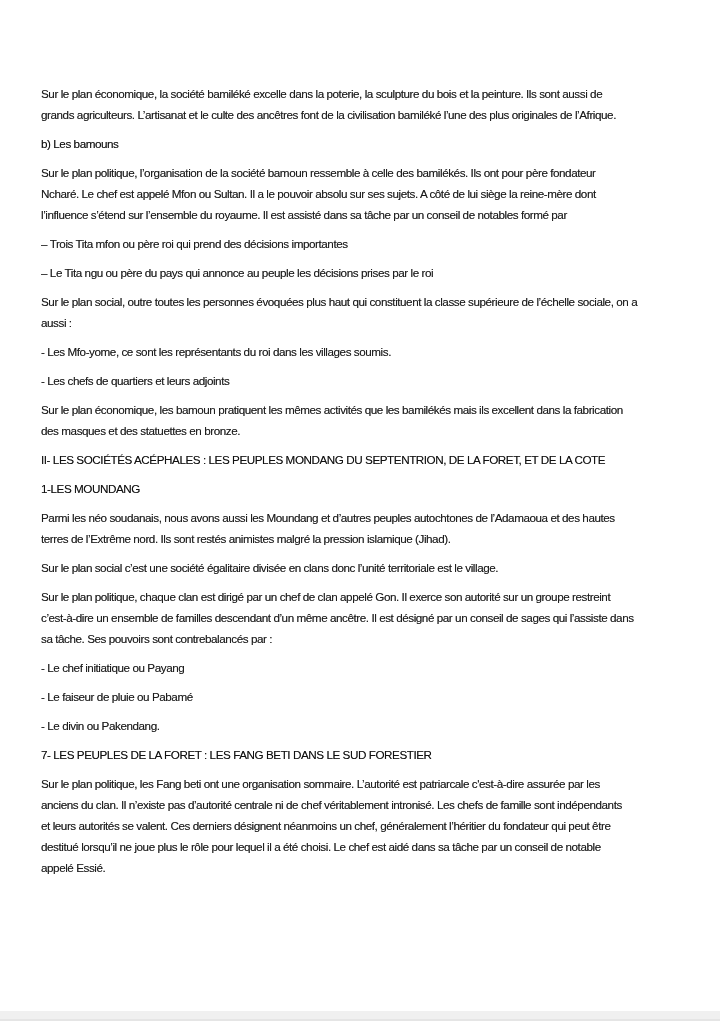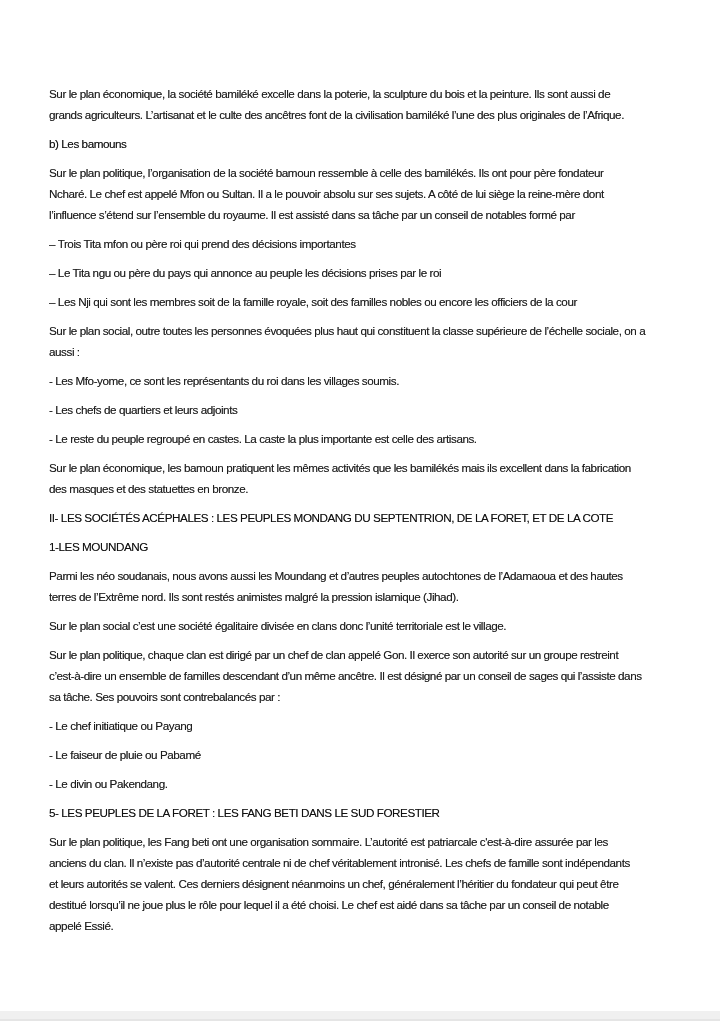--- a/index.html
+++ b/index.html
@@ -23,21 +23,21 @@
   }
   .doc {
     width: 660px;
     color: #1d1d1d;
     font-size: 11.7px;
     letter-spacing: -0.45px;
     line-height: 21px;
     text-shadow: 0 0 0.6px rgba(45,45,45,0.55);
   }
   .block {
-    margin: 0 0 8px 16px;
+    margin: 0 0 8px 8px;
     white-space: pre-line;
   }
   .heading {
     font-weight: 400;
     color: #111111;
   }
   .next-page-strip {
     position: absolute;
     left: 0;
     bottom: 0;
@@ -53,40 +53,38 @@
 <div class="page">
   <div class="doc">
     <p class="block">Sur le plan économique, la société bamiléké excelle dans la poterie, la sculpture du bois et la peinture. Ils sont aussi de
 grands agriculteurs. L’artisanat et le culte des ancêtres font de la civilisation bamiléké l’une des plus originales de l’Afrique.</p>
     <p class="block heading">b) Les bamouns</p>
     <p class="block">Sur le plan politique, l’organisation de la société bamoun ressemble à celle des bamilékés. Ils ont pour père fondateur
 Ncharé. Le chef est appelé Mfon ou Sultan. Il a le pouvoir absolu sur ses sujets. A côté de lui siège la reine-mère dont
 l’influence s’étend sur l’ensemble du royaume. Il est assisté dans sa tâche par un conseil de notables formé par</p>
     <p class="block">– Trois Tita mfon ou père roi qui prend des décisions importantes</p>
     <p class="block">– Le Tita ngu ou père du pays qui annonce au peuple les décisions prises par le roi</p>
-    <p class="block">– Les Nji qui sont les membres soit de la famille royale, soit des familles nobles ou encore les officiers de la cour</p>
     <p class="block">Sur le plan social, outre toutes les personnes évoquées plus haut qui constituent la classe supérieure de l’échelle sociale, on a
 aussi :</p>
     <p class="block">- Les Mfo-yome, ce sont les représentants du roi dans les villages soumis.</p>
     <p class="block">- Les chefs de quartiers et leurs adjoints</p>
-    <p class="block">- Le reste du peuple regroupé en castes. La caste la plus importante est celle des artisans.</p>
     <p class="block">Sur le plan économique, les bamoun pratiquent les mêmes activités que les bamilékés mais ils excellent dans la fabrication
 des masques et des statuettes en bronze.</p>
     <p class="block heading">II- LES SOCIÉTÉS ACÉPHALES : LES PEUPLES MONDANG DU SEPTENTRION, DE LA FORET, ET DE LA COTE</p>
     <p class="block heading">1-LES MOUNDANG</p>
     <p class="block">Parmi les néo soudanais, nous avons aussi les Moundang et d’autres peuples autochtones de l’Adamaoua et des hautes
 terres de l’Extrême nord. Ils sont restés animistes malgré la pression islamique (Jihad).</p>
     <p class="block">Sur le plan social c’est une société égalitaire divisée en clans donc l’unité territoriale est le village.</p>
     <p class="block">Sur le plan politique, chaque clan est dirigé par un chef de clan appelé Gon. Il exerce son autorité sur un groupe restreint
 c’est-à-dire un ensemble de familles descendant d’un même ancêtre. Il est désigné par un conseil de sages qui l’assiste dans
 sa tâche. Ses pouvoirs sont contrebalancés par :</p>
     <p class="block">- Le chef initiatique ou Payang</p>
     <p class="block">- Le faiseur de pluie ou Pabamé</p>
     <p class="block">- Le divin ou Pakendang.</p>
-    <p class="block heading">5- LES PEUPLES DE LA FORET : LES FANG BETI DANS LE SUD FORESTIER</p>
+    <p class="block heading">7- LES PEUPLES DE LA FORET : LES FANG BETI DANS LE SUD FORESTIER</p>
     <p class="block">Sur le plan politique, les Fang beti ont une organisation sommaire. L’autorité est patriarcale c'est-à-dire assurée par les
 anciens du clan. Il n’existe pas d’autorité centrale ni de chef véritablement intronisé. Les chefs de famille sont indépendants
 et leurs autorités se valent. Ces derniers désignent néanmoins un chef, généralement l’héritier du fondateur qui peut être
 destitué lorsqu’il ne joue plus le rôle pour lequel il a été choisi. Le chef est aidé dans sa tâche par un conseil de notable
 appelé Essié.</p>
   </div>
 </div>
 
 <div class="next-page-strip"></div>
 

